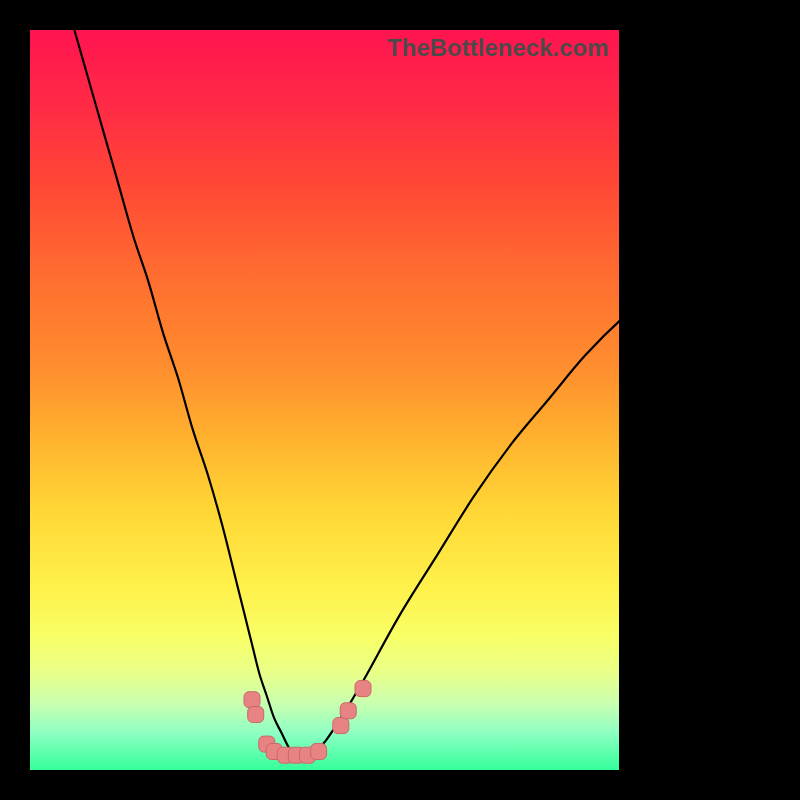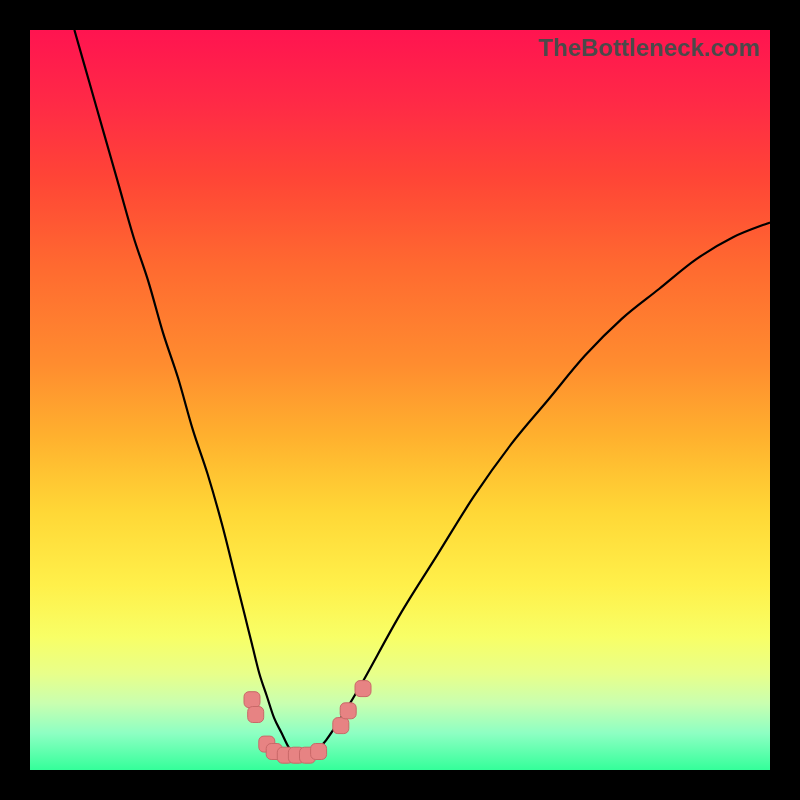--- a/index.html
+++ b/index.html
@@ -14,21 +14,21 @@
   .frame {
     position: relative;
     width: 800px;
     height: 800px;
     background: #000;
   }
   .plot {
     position: absolute;
     left: 30px;
     top: 30px;
-    width: 740px;
+    width: 589px;
     height: 740px;
     background: linear-gradient(
       to bottom,
       #ff1450 0%,
       #ff2a46 10%,
       #ff4536 20%,
       #ff6a30 32%,
       #ff8c2f 45%,
       #ffb12e 55%,
       #ffd736 65%,

